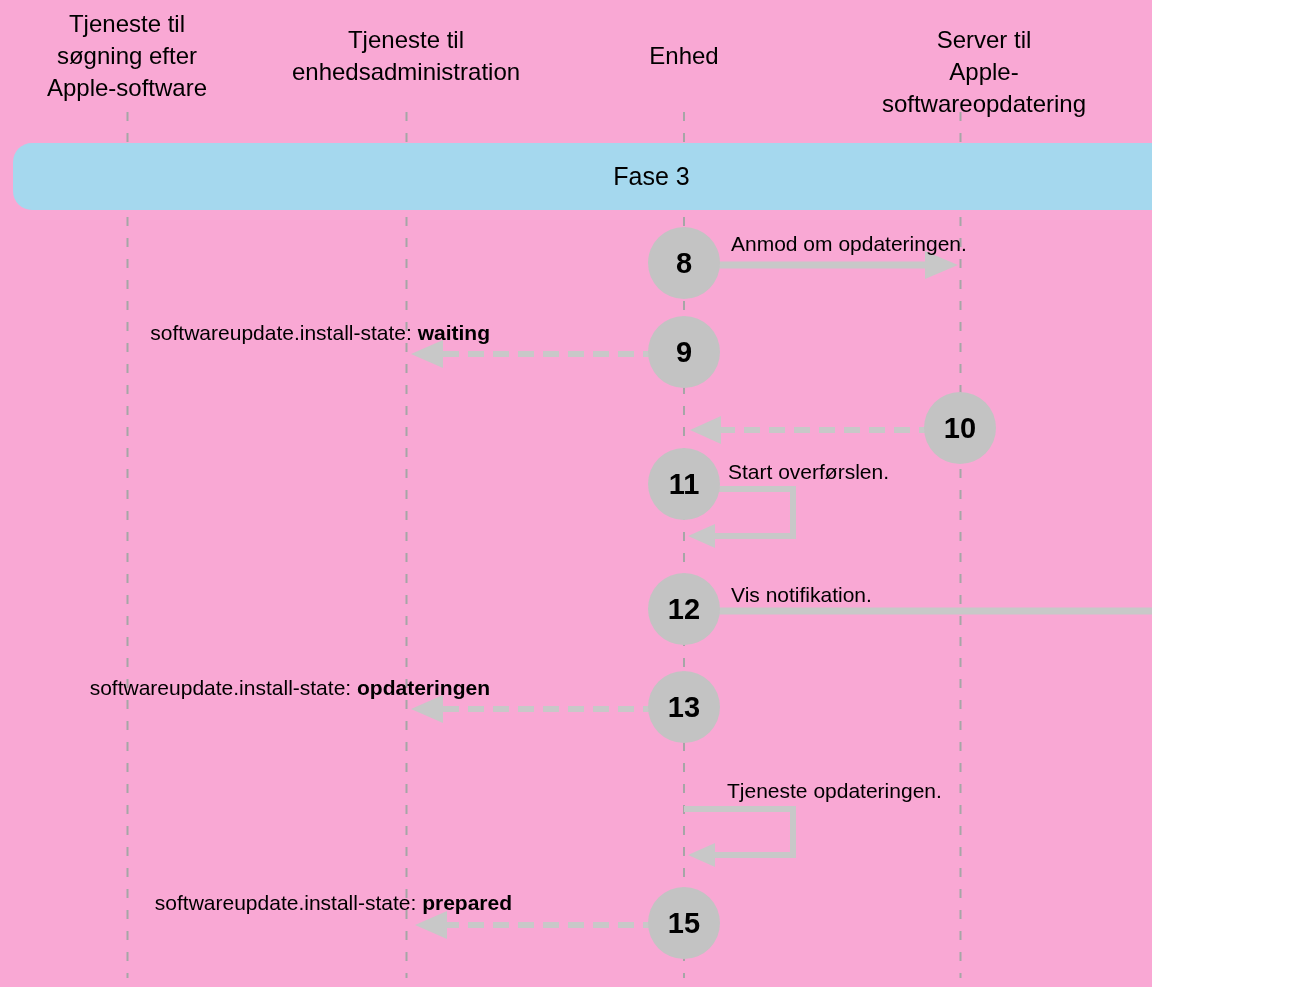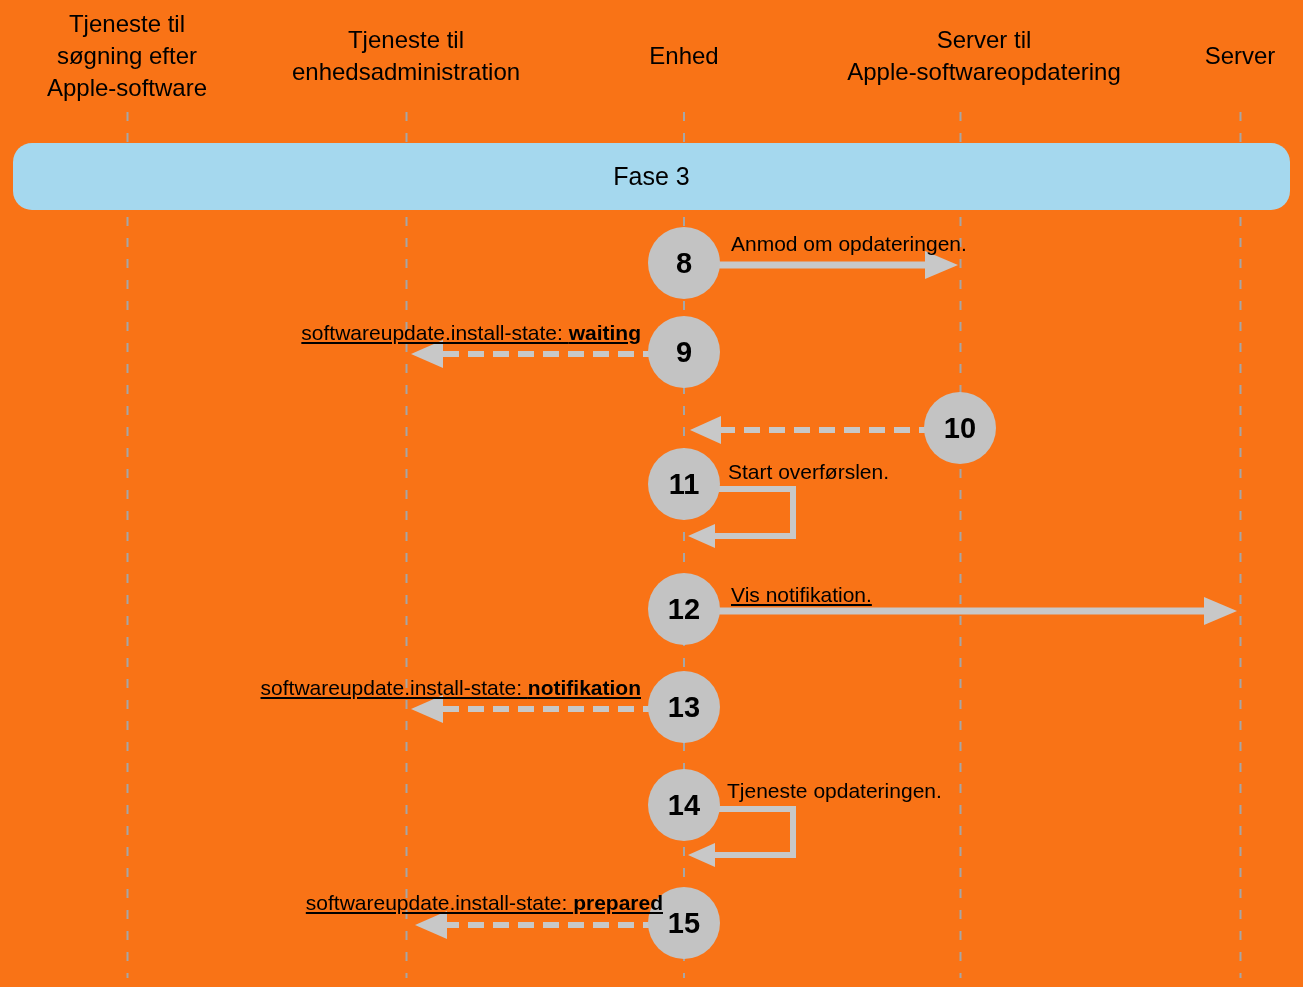--- a/index.html
+++ b/index.html
@@ -3,23 +3,23 @@
 <meta charset="utf-8">
 <style>
   html, body {
     margin: 0; padding: 0;
     background: #ffffff;
     font-family: "Liberation Sans", sans-serif;
     color: #000;
   }
   .stage {
     position: relative;
-    width: 1303px;
+    width: 1152px;
     height: 987px;
-    background: #f97316;
+    background: #f9a8d4;
     overflow: hidden;
   }
   .layer-svg {
     position: absolute;
     left: 0; top: 0;
     width: 1303px; height: 987px;
   }
   .lifeline {
     stroke: #a6a6a6;
     stroke-width: 2;
@@ -80,21 +80,20 @@
     font-weight: 600;
   }
   .msg-label {
     position: absolute;
     font-size: 21px;
     line-height: 26px;
     white-space: nowrap;
   }
   .msg-label.align-right {
     text-align: left;
-    text-decoration: underline;
   }
   .msg-label b {
     font-weight: 700;
   }
 </style>
 </head>
 <body>
 
 <div class="stage">
 
@@ -144,36 +143,35 @@
   <div class="phase-banner">
     <span>Fase 3</span>
   </div>
 
   <div class="step-circle" style="left:648px; top:227px;">8</div>
   <div class="step-circle" style="left:648px; top:316px;">9</div>
   <div class="step-circle" style="left:924px; top:392px;">10</div>
   <div class="step-circle" style="left:648px; top:448px;">11</div>
   <div class="step-circle" style="left:648px; top:573px;">12</div>
   <div class="step-circle" style="left:648px; top:671px;">13</div>
-  <div class="step-circle" style="left:648px; top:769px;">14</div>
   <div class="step-circle" style="left:648px; top:887px;">15</div>
 
   <div class="msg-label" style="left:731px; top:231px;">Anmod om opdateringen.</div>
 
   <div class="msg-label align-right" style="right:662px; top:320px;">
     <span>softwareupdate.install-state: </span><b>waiting</b>
   </div>
 
 
   <div class="msg-label" style="left:728px; top:459px;">Start overførslen.</div>
 
-  <div class="msg-label" style="left:731px; top:582px;text-decoration:underline;">Vis notifikation.</div>
+  <div class="msg-label" style="left:731px; top:582px;">Vis notifikation.</div>
 
   <div class="msg-label align-right" style="right:662px; top:675px;">
-    <span>softwareupdate.install-state: </span><b>notifikation</b>
+    <span>softwareupdate.install-state: </span><b>opdateringen</b>
   </div>
 
   <div class="msg-label" style="left:727px; top:778px;">Tjeneste opdateringen.</div>
 
   <div class="msg-label align-right" style="right:640px; top:890px;">
     <span>softwareupdate.install-state: </span><b>prepared</b>
   </div>
 
 </div>
 

